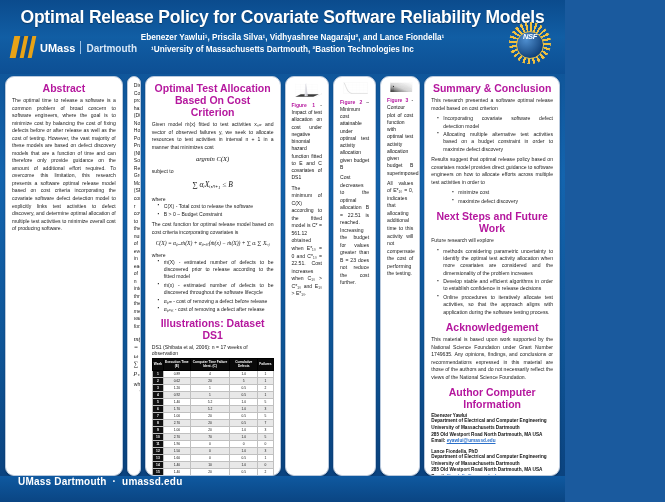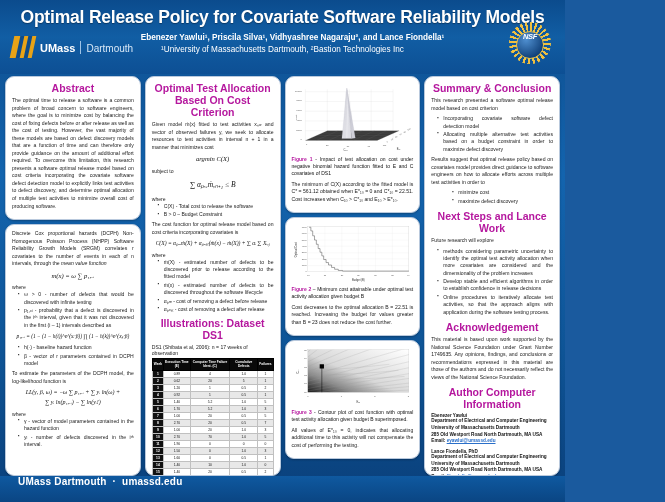--- a/index.html
+++ b/index.html
@@ -35,21 +35,21 @@
     color: #ffffff;
     font-size: 8.2px;
     font-weight: bold;
     padding-top: 5px;
     margin-left: 20px;
   }
   .affil {
     text-align: center;
     color: #ffffff;
     font-size: 8.2px;
-    font-weight: normal;
+    font-weight: bold;
     padding-top: 3px;
   }
 
   
   .umass-logo {
     position: absolute;
     left: 12px; top: 36px;
     display: flex; align-items: center;
   }
   .um-mark {
@@ -59,21 +59,21 @@
     overflow: hidden;
     transform: skewX(-12deg);
   }
   .um-mark::before, .um-mark::after {
     content:""; position:absolute; top:0; bottom:0; width:4px; background:#0d4c8c;
   }
   .um-mark::before { left:6px; }
   .um-mark::after { left:14px; }
   .um-text { margin-left:6px; color:#fff; font-size:11px; font-weight:bold; }
   .um-sep { display:inline-block; width:1px; height:13px; background:#9fc3e6; margin:0 5px; vertical-align:-2px;}
-  .um-sub { font-weight:normal; font-size:10px; color:#d7e7f6;}
+  .um-sub { font-weight:bold; font-size:10px; color:#d7e7f6;}
 
   
   .nsf-logo {
     position:absolute; right:14px; top:22px;
     width:42px; height:42px;
   }
   .nsf-burst {
     position:absolute; inset:0; border-radius:50%;
     background:
       conic-gradient(from 0deg,
@@ -109,21 +109,21 @@
     border:1.2px solid #e8c24a;
     display:flex; align-items:flex-start; justify-content:center;
   }
   .nsf-globe span { color:#fff; font-size:7.5px; font-weight:bold; font-style:italic; letter-spacing:-0.4px;}
 
   
   .columns {
     position:absolute; left:0; right:0; top:76px; bottom:26px;
     display:flex; gap:4px; padding:0 5px;
   }
-  .col { flex:1; display:flex; flex-direction:column; gap:4px; min-width:0;}
+  .col { flex:1; display:flex; flex-direction:row; gap:4px; min-width:0;}
   .panel {
     background:#ffffff;
     border:1px solid #b9c9dd;
     border-radius:9px;
     padding:5px 6px 6px 6px;
     box-shadow: 0 1px 2px rgba(0,0,0,.25);
     overflow:hidden;
   }
   .sec-title {
     text-align:center;
@@ -271,21 +271,21 @@
       </div>
     </div>
 
     <div class="col">
       <div class="panel" style="flex:1">
         <div class="sec-title">Optimal Test Allocation Based On Cost Criterion</div>
         <p class="body">Given model ṁ(x) fitted to test activities xₙₓᵣ and vector of observed failures y, we seek to allocate resources to test activities in interval n + 1 in a manner that minimizes cost</p>
 
         <div class="formula">argmin C(X)</div>
         <div class="lbl">subject to</div>
-        <div class="formula" style="font-size:7.5px;margin:6px 0">∑ αₚᵣₑṁ,ₙ₊₁ ≤ B</div>
+        <div class="formula" style="font-size:7.5px;margin:6px 0">∑ αᵢXᵢ,ₙ₊₁ ≤ B</div>
 
         <div class="lbl">where</div>
         <ul class="body">
           <li>C(X) - Total cost to release the software</li>
           <li>B &gt; 0 – Budget Constraint</li>
         </ul>
 
         <p class="body">The cost function for optimal release model based on cost criteria incorporating covariates is</p>
         <div class="formula" style="font-size:5.6px">C(X) = αₚᵣₑṁ(X) + αₚₒₛₜ(ṁ(x) − ṁ(X)) + ∑ αᵢ ∑ Xᵢ,ⱼ</div>
 
@@ -640,21 +640,21 @@
         <ul class="body">
           <li>Incorporating covariate software defect detection model</li>
           <li>Allocating multiple alternative test activities based on a budget constraint in order to maximize defect discovery</li>
         </ul>
         <p class="body">Results suggest that optimal release policy based on covariates model provides direct guidance to software engineers on how to allocate efforts across multiple test activities in order to</p>
         <ul class="body" style="margin-left:22px">
           <li>minimize cost</li>
           <li>maximize defect discovery</li>
         </ul>
 
-        <div class="sec-title" style="margin-top:5px">Next Steps and Lance Work</div>
+        <div class="sec-title" style="margin-top:5px">Next Steps and Future Work</div>
         <p class="body">Future research will explore</p>
         <ul class="body">
           <li>methods considering parametric uncertainty to identify the optimal test activity allocation when more covariates are considered and the dimensionality of the problem increases</li>
           <li>Develop stable and efficient algorithms in order to establish confidence in release decisions</li>
           <li>Online procedures to iteratively allocate test activities, so that the approach aligns with application during the software testing process.</li>
         </ul>
 
         <div class="sec-title" style="margin-top:5px">Acknowledgement</div>
         <p class="body">This material is based upon work supported by the National Science Foundation under Grant Number 1749635. Any opinions, findings, and conclusions or recommendations expressed in this material are those of the authors and do not necessarily reflect the views of the National Science Foundation.</p>
 

